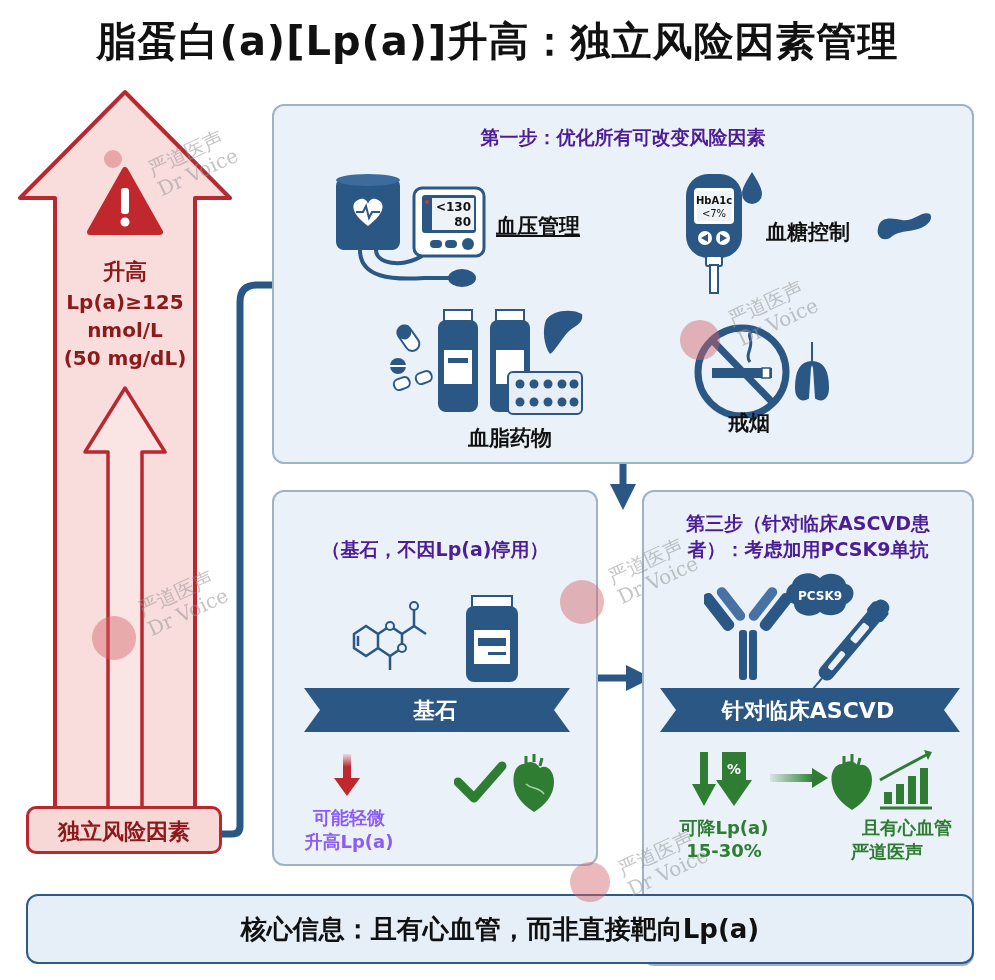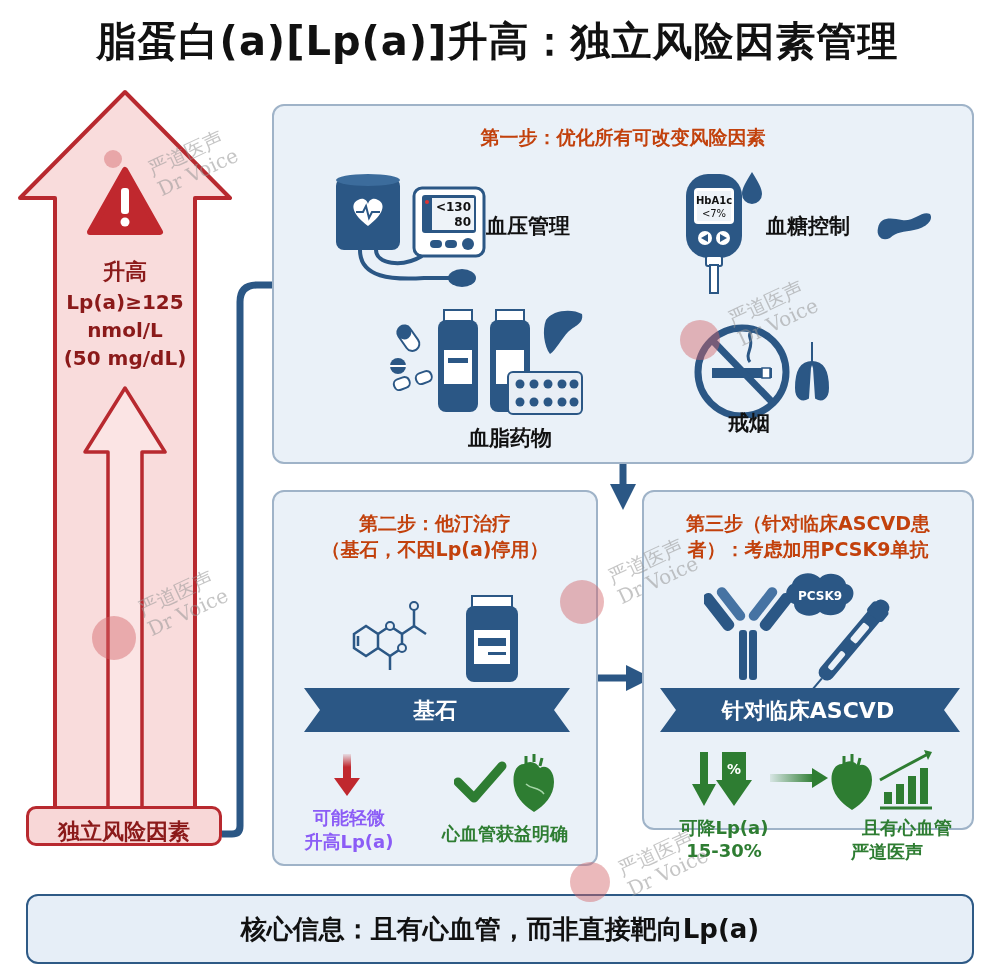--- a/index.html
+++ b/index.html
@@ -7,37 +7,37 @@
   body { position: relative; font-family: "DejaVu Sans", "Liberation Sans", sans-serif; color: #111; }
 
   .title { position: absolute; left: 0; top: 14px; width: 995px; text-align: center;
     font-size: 40px; font-weight: bold; letter-spacing: 1px; color: #111; }
 
   svg.layer { position: absolute; left: 0; top: 0; }
 
   .panel { position: absolute; background: #eaf1f8; border: 2px solid #9fb3c8; border-radius: 12px; }
   #step1 { left: 272px; top: 104px; width: 702px; height: 360px; }
   #step2 { left: 272px; top: 490px; width: 326px; height: 376px; }
-  #step3 { left: 642px; top: 490px; width: 332px; height: 340px; }
+  #step3 { left: 642px; top: 490px; width: 332px; height: 476px; }
 
   .step-title { position: absolute; left: 0; width: 100%; text-align: center; font-weight: bold;
-    color: #c2410c; font-size: 19px; line-height: 26px; }
+    color: #4c1d95; font-size: 19px; line-height: 26px; }
 
   .lbl { position: absolute; font-weight: bold; color: #111; font-size: 21px; white-space: nowrap; }
 
   .ribbon-text { position: absolute; width: 100%; text-align: center; color: #fff;
     font-weight: bold; font-size: 22px; }
 
   .red-text { color: #8b5cf6; }
   .green-text { color: #2e7d32; }
 
   .left-label { position: absolute; left: 0; width: 250px; text-align: center; color: #8b1a1a;
     font-weight: bold; font-size: 20px; line-height: 28px; }
 
-  .base-box { position: absolute; left: 26px; top: 806px; width: 196px; height: 40px;
+  .base-box { position: absolute; left: 26px; top: 806px; width: 196px; height: 48px;
     background: #f8d7d7; border: 3px solid #b8292f; border-radius: 10px;
     text-align: center; line-height: 46px; font-size: 22px; font-weight: bold; color: #8b1a1a; }
 
   .footer { position: absolute; left: 26px; top: 894px; width: 948px; height: 70px;
     background: #e6eef7; border: 2px solid #2e5a86; border-radius: 12px;
     text-align: center; line-height: 66px; font-size: 26px; font-weight: bold; color: #111; }
 
   .watermark { position: absolute; color: rgba(150,150,150,0.55); font-family: "DejaVu Serif", serif;
     font-size: 20px; line-height: 22px; transform: rotate(-25deg); white-space: nowrap; pointer-events: none; }
   .wm-dot { position: absolute; border-radius: 50%; background: rgba(210,100,105,0.45); pointer-events: none; }
@@ -90,37 +90,37 @@
     <text x="139" y="43" text-anchor="end" font-size="12" font-weight="bold" fill="#111">&lt;130</text>
     <text x="139" y="58" text-anchor="end" font-size="12" font-weight="bold" fill="#111">80</text>
     <circle cx="95" cy="34" r="2" fill="#d33"></circle>
     <rect x="98" y="72" width="12" height="8" rx="4" fill="#2b5785"></rect>
     <rect x="113" y="72" width="12" height="8" rx="4" fill="#2b5785"></rect>
     <circle cx="136" cy="76" r="6" fill="#2b5785"></circle>
     <path d="M28 82 C28 110 60 112 92 110 L118 110" fill="none" stroke="#2b5785" stroke-width="4"></path>
     <path d="M44 82 C44 96 70 100 90 88" fill="none" stroke="#2b5785" stroke-width="4"></path>
     <ellipse cx="130" cy="110" rx="14" ry="9" fill="#2b5785"></ellipse>
   </svg>
-  <div class="lbl" style="left:212px; top:106px;">血压管理</div>
+  <div class="lbl" style="left:222px; top:106px;text-decoration:underline;">血压管理</div>
 
   <svg style="position:absolute; left:404px; top:62px;" width="90" height="130">
     <rect x="8" y="6" width="56" height="84" rx="22" fill="#2b5785"></rect>
     <rect x="16" y="20" width="40" height="36" rx="4" fill="#fff"></rect>
     <rect x="19" y="23" width="34" height="30" fill="#eef3f8"></rect>
     <text x="36" y="36" text-anchor="middle" font-size="10" font-weight="bold" fill="#111">HbA1c</text>
     <text x="36" y="49" text-anchor="middle" font-size="10" fill="#111">&lt;7%</text>
     <circle cx="27" cy="70" r="7" fill="#fff"></circle>
       <polygon points="30,66 23,70 30,74" fill="#2b5785"></polygon>
     <circle cx="45" cy="70" r="7" fill="#fff"></circle>
       <polygon points="42,66 49,70 42,74" fill="#2b5785"></polygon>
     <rect x="28" y="88" width="16" height="10" rx="2" fill="#fff" stroke="#2b5785" stroke-width="2"></rect>
     <rect x="32" y="97" width="8" height="28" fill="#fff" stroke="#2b5785" stroke-width="2"></rect>
     <path d="M80 4 C86 14 90 20 90 26 A10 10 0 0 1 70 26 C70 20 74 14 80 4 Z" fill="#2b5785" transform="translate(-6,0)"></path>
   </svg>
-  <div class="lbl" style="left:492px; top:106px;">血糖控制</div>
+  <div class="lbl" style="left:492px; top:112px;">血糖控制</div>
   <svg style="position:absolute; left:600px; top:98px;" width="60" height="40">
     <path d="M4 24 C6 12 18 14 28 16 C40 18 48 6 56 10 C60 16 52 24 40 26 C30 28 22 28 16 34 C8 38 2 32 4 24 Z" fill="#2b5785"></path>
   </svg>
 
   <svg style="position:absolute; left:112px; top:200px;" width="200" height="110">
     <g transform="rotate(-35 22 30)">
         <rect x="14" y="18" width="14" height="28" rx="7" fill="#fff" stroke="#2b5785" stroke-width="2"></rect>
         <rect x="14" y="18" width="14" height="14" rx="7" fill="#2b5785"></rect>
       </g>
     <circle cx="12" cy="60" r="8" fill="#2b5785"></circle>
@@ -156,21 +156,20 @@
     <rect x="70" y="50" width="8" height="10" fill="#fff" stroke="#2b5785" stroke-width="1.5"></rect>
     <path d="M58 44 C52 36 62 30 58 20 C56 14 62 10 66 14" fill="none" stroke="#2b5785" stroke-width="3"></path>
     <circle cx="50" cy="54" r="44" fill="none" stroke="#2b5785" stroke-width="7"></circle>
     <line x1="20" y1="22" x2="82" y2="86" stroke="#2b5785" stroke-width="7"></line>
     <path d="M120 44 L120 24 M120 44 C108 44 104 56 104 70 C104 80 110 84 116 80 L118 50 Z M120 44 C132 44 136 56 136 70 C136 80 130 84 124 80 L122 50 Z" fill="#2b5785" stroke="#2b5785" stroke-width="2"></path>
   </svg>
   <div class="lbl" style="left:454px; top:303px;">戒烟</div>
 </div>
 
 <div class="panel" id="step2">
-  <div class="step-title" style="top:18px;">第二步：他汀治疗</div>
   <div class="step-title" style="top:44px;">（基石，不因Lp(a)停用）</div>
 
   <svg style="position:absolute; left:74px; top:98px;" width="180" height="96">
     <g fill="none" stroke="#2b5785" stroke-width="2.5">
       <polygon points="6,44 18,36 30,44 30,58 18,66 6,58"></polygon>
       <line x1="10" y1="46" x2="10" y2="56"></line>
       <polyline points="30,44 42,36 54,44 54,58 42,66 30,58"></polyline>
       <polyline points="54,44 66,36 66,20"></polyline>
       <line x1="66" y1="36" x2="78" y2="44"></line>
       <line x1="42" y1="66" x2="42" y2="80"></line>
@@ -202,21 +201,20 @@
   </svg>
   <div class="lbl red-text" style="left:20px; top:314px; font-size:18px; width:110px; text-align:center;">可能轻微</div>
   <div class="lbl red-text" style="left:20px; top:338px; font-size:18px; width:110px; text-align:center;">升高Lp(a)</div>
 
   <svg style="position:absolute; left:180px; top:262px;" width="110" height="62">
     <polyline points="4,28 20,44 48,12" fill="none" stroke="#2e7d32" stroke-width="9" stroke-linecap="round" stroke-linejoin="round"></polyline>
     <path d="M70 10 C62 10 58 20 60 32 C62 46 74 54 80 58 C90 52 100 42 100 28 C100 16 92 10 86 14 C82 8 76 6 70 10 Z" fill="#2e7d32"></path>
     <path d="M72 10 L72 2 M80 8 L80 0 M86 12 L88 4" stroke="#2e7d32" stroke-width="3"></path>
     <path d="M72 30 C78 36 84 32 90 40" fill="none" stroke="#a5d6a7" stroke-width="1.5"></path>
   </svg>
-  <div class="lbl green-text" style="left:146px; top:330px; font-size:18px; width:170px; text-align:center;">心血管获益明确</div>
 </div>
 
 <div class="panel" id="step3">
   <div class="step-title" style="top:18px;">第三步（针对临床ASCVD患</div>
   <div class="step-title" style="top:44px;">者）：考虑加用PCSK9单抗</div>
 
   <svg style="position:absolute; left:60px; top:78px;" width="220" height="120">
     <g>
       <rect x="8" y="20" width="12" height="44" rx="5" fill="#2b5785" transform="rotate(-38 14 42)"></rect>
       <rect x="22" y="14" width="10" height="40" rx="5" fill="#4673a3" transform="rotate(-38 27 34)"></rect>

